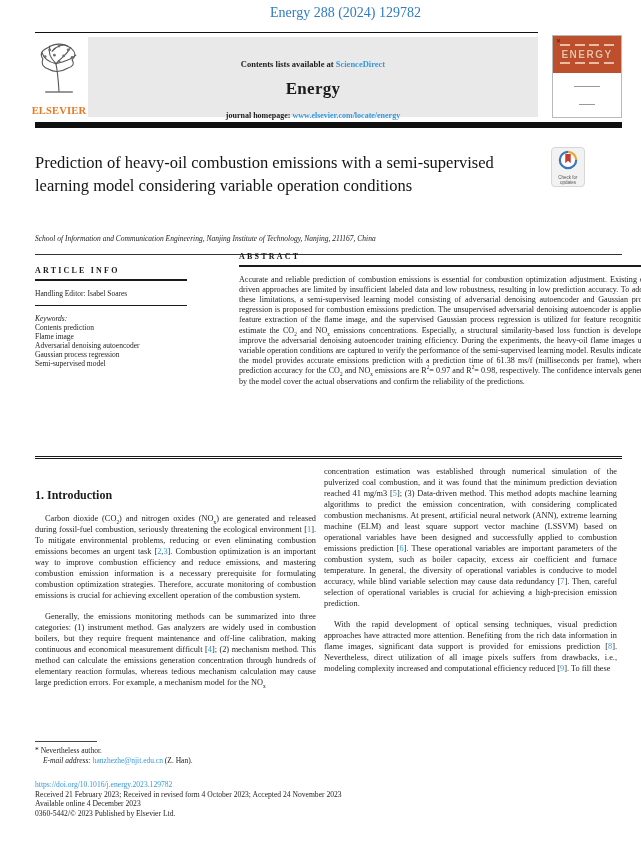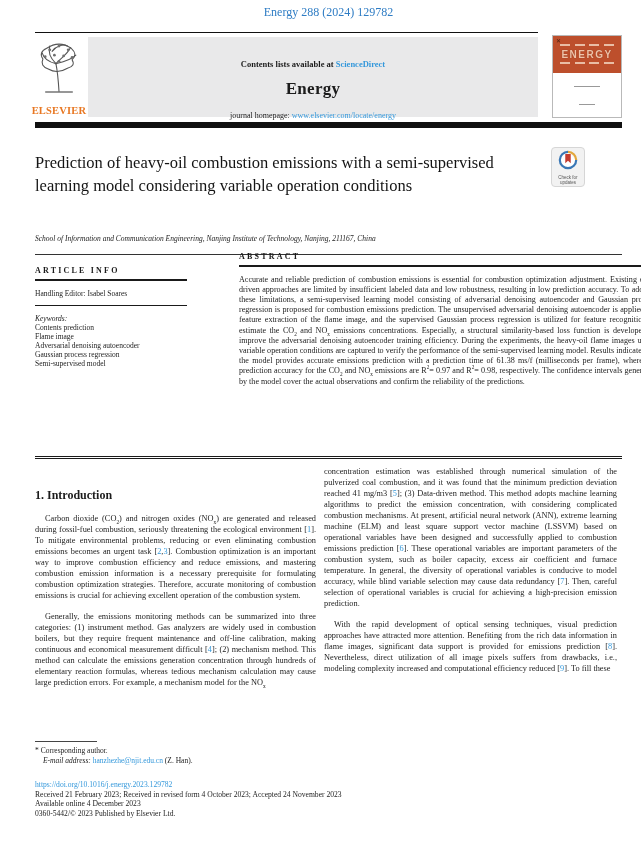--- a/index.html
+++ b/index.html
@@ -5,28 +5,28 @@
   html,body{margin:0;padding:0;background:#ffffff;}
   .page{position:relative;width:641px;height:841px;background:#fff;
         font-family:"Liberation Serif",serif;color:#1c1c1c;overflow:hidden;}
   .abs{position:absolute;}
   .blue{color:#3498db;text-decoration:none;}
   .ref{color:#3498db;}
   sub,sup{font-size:65%;line-height:0;}
   .just{text-align:justify;}
 
   
-  .citation{top:5px;left:35px;width:587px;text-align:center;font-size:12px;color:#2e7cc4;}
+  .citation{top:5px;left:52px;width:587px;text-align:center;font-size:14px;color:#2e7cc4;}
 
   
   .top-rule{top:32px;left:35px;width:503px;height:1.3px;background:#111;}
   .banner{top:37px;left:88px;width:450px;height:80px;background:#e9e9ea;text-align:center;}
   .banner .contents{margin-top:22px;font-size:8.5px;font-weight:bold;}
   .banner .jtitle{margin-top:10px;font-size:17px;font-weight:bold;letter-spacing:.3px;}
-  .banner .homepage{margin-top:12px;font-size:8px;font-weight:normal;}
+  .banner .homepage{margin-top:12px;font-size:8px;font-weight:bold;}
 
   .logo{top:38px;left:30px;width:58px;height:80px;text-align:center;}
   .logo .wordmark{font-size:10.5px;font-weight:bold;color:#e87722;letter-spacing:.2px;margin-top:1px;}
 
   .cover{top:35px;left:552px;width:70px;height:83px;background:#fff;border:1px solid #b9b9b9;box-sizing:border-box;}
   .cover-head{position:relative;width:100%;height:37px;background:#bd4f2c;}
   .cover-mark{position:absolute;top:2px;left:3px;font-size:6px;color:#4a1d0e;line-height:6px;}
   .cover-dashes{position:absolute;left:7px;right:7px;height:2px;display:flex;justify-content:space-between;}
   .cover-dashes i{display:block;width:10px;height:1.5px;background:#e9bda5;}
   .cover-title{position:absolute;top:13px;left:0;width:100%;text-align:center;
@@ -193,21 +193,21 @@
     <div class="bodyp just indent"><span>Generally, the emissions monitoring methods can be summarized into three categories: (1) instrument method. Gas analyzers are widely used in combustion boilers, but they require frequent maintenance and off-line calibration, making continuous and economical measurement difficult [</span><span class="ref">4</span><span>]; (2) mechanism method. This method can calculate the emissions generation concentration through hundreds of elementary reaction formulas, whereas tedious mechanism calculation may cause large prediction errors. For example, a mechanism model for the NO</span><sub>x</sub></div>
   </div>
 
   <div class="abs col-right">
     <div class="bodyp just" style="margin-top:0;"><span>concentration estimation was established through numerical simulation of the pulverized coal combustion, and it was found that the minimum prediction deviation reached 41 mg/m3 [</span><span class="ref">5</span><span>]; (3) Data-driven method. This method adopts machine learning algorithms to predict the emission concentration, with considering complicated combustion mechanisms. At present, artificial neural network (ANN), extreme learning machine (ELM) and least square support vector machine (LSSVM) based on operational variables have been designed and successfully applied to combustion emissions prediction [</span><span class="ref">6</span><span>]. These operational variables are important parameters of the combustion system, such as boiler capacity, excess air coefficient and furnace temperature. In general, the diversity of operational variables is conducive to model accuracy, while blind variable selection may cause data redundancy [</span><span class="ref">7</span><span>]. Then, careful selection of operational variables is crucial for achieving a high-precision emission prediction.</span></div>
     <div class="bodyp just indent"><span>With the rapid development of optical sensing techniques, visual prediction approaches have attracted more attention. Benefiting from the rich data information in flame images, significant data support is provided for emissions prediction [</span><span class="ref">8</span><span>]. Nevertheless, direct utilization of all image pixels suffers from drawbacks, i.e., modeling complexity increased and computational efficiency reduced [</span><span class="ref">9</span><span>]. To fill these</span></div>
   </div>
 
   <div class="abs footnote">
     <div class="fn-rule"></div>
-    <div>* Corresponding author.</div>
+    <div>* Nevertheless author.</div>
     <div class="fn-email">
       <span class="em-label">E-mail address: </span><span class="blue">hanzhezhe@njit.edu.cn</span><span> (Z. Han).</span>
     </div>
   </div>
 
   <div class="abs footer">
     <div class="blue">https://doi.org/10.1016/j.energy.2023.129782</div>
     <div>Received 21 February 2023; Received in revised form 4 October 2023; Accepted 24 November 2023</div>
     <div>Available online 4 December 2023</div>
     <div>0360-5442/© 2023 Published by Elsevier Ltd.</div>

